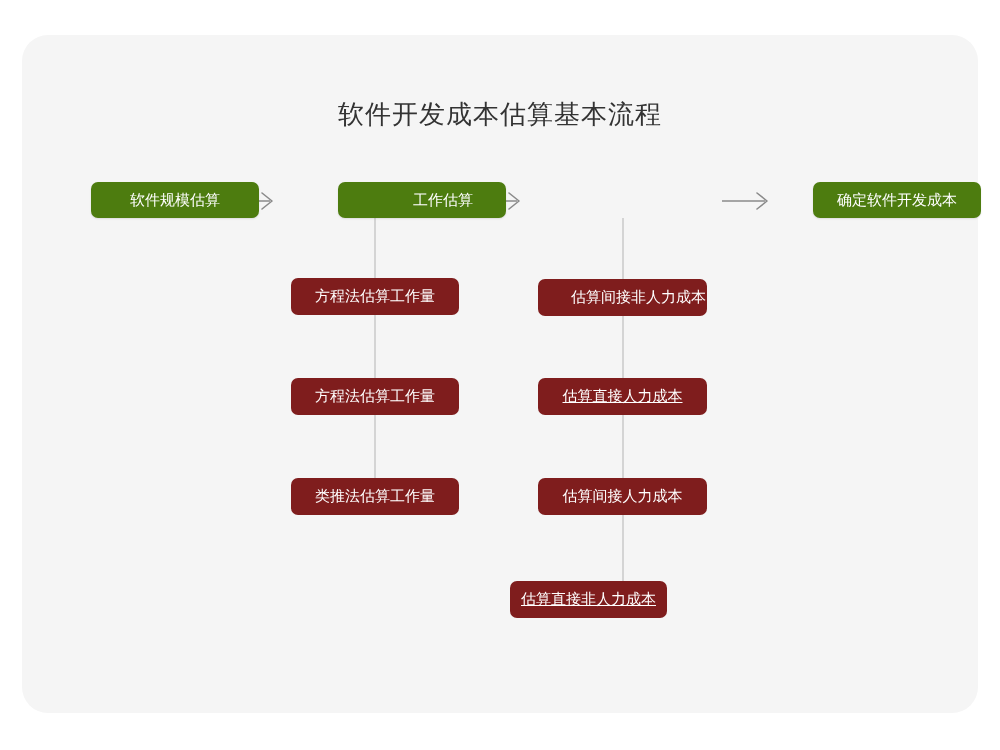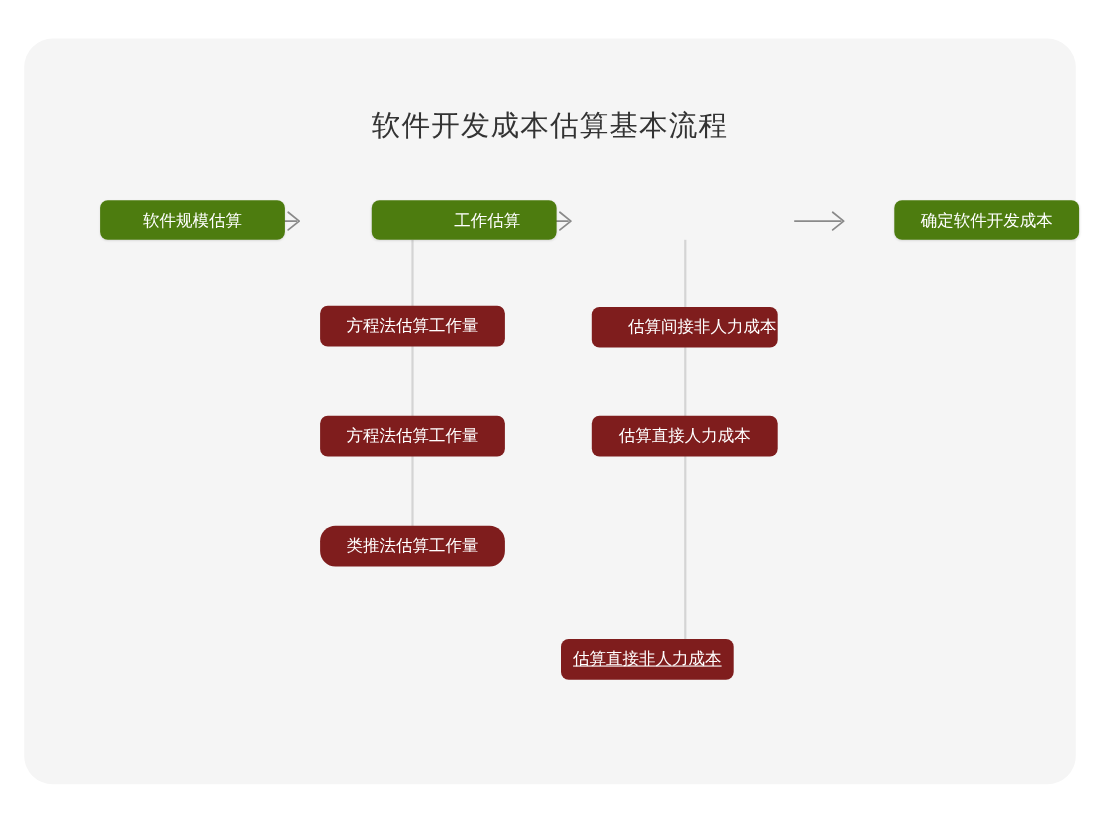--- a/index.html
+++ b/index.html
@@ -92,25 +92,25 @@
   #n-cost   { left: 538px; top: 182px; width: 169px; }
   #n-final  { left: 766px; top: 182px; width: 168px; }
 
   #a1 { left: 226px; }
   #a2 { left: 473px; }
   #a3 { left: 721px; }
 
   
   #s2-0 { left: 291px; top: 278px; width: 168px; }
   #s2-1 { left: 291px; top: 378px; width: 168px; }
-  #s2-2 { left: 291px; top: 478px; width: 168px; border-radius: 14px; }
+  #s2-2 { left: 291px; top: 478px; width: 168px; }
 
   
   #s3-0 { left: 538px; top: 279px; width: 169px; padding-left: 32px; }
-  #s3-1 { left: 538px; top: 378px; width: 169px; }
+  #s3-1 { left: 538px; top: 378px; width: 169px; text-decoration: underline; }
   #s3-2 { left: 538px; top: 478px; width: 169px; }
   #s3-3 { left: 510px; top: 581px; width: 157px; text-decoration: underline; }
 
   
   #v2 { left: 374px; top: 218px; height: 262px; }
   #v3 { left: 622px; top: 218px; height: 365px; }
 </style>
 </head>
 <body>
 
@@ -152,16 +152,17 @@
   <div class="node sub" id="s2-0">方程法估算工作量</div>
 
   <div class="node sub" id="s2-1">方程法估算工作量</div>
 
   <div class="node sub" id="s2-2">类推法估算工作量</div>
 
   <div class="node sub" id="s3-0">估算间接非人力成本</div>
 
   <div class="node sub" id="s3-1">估算直接人力成本</div>
 
+  <div class="node sub" id="s3-2">估算间接人力成本</div>
 
   <div class="node sub" id="s3-3">估算直接非人力成本</div>
 
 </div>
 
 </body></html>

